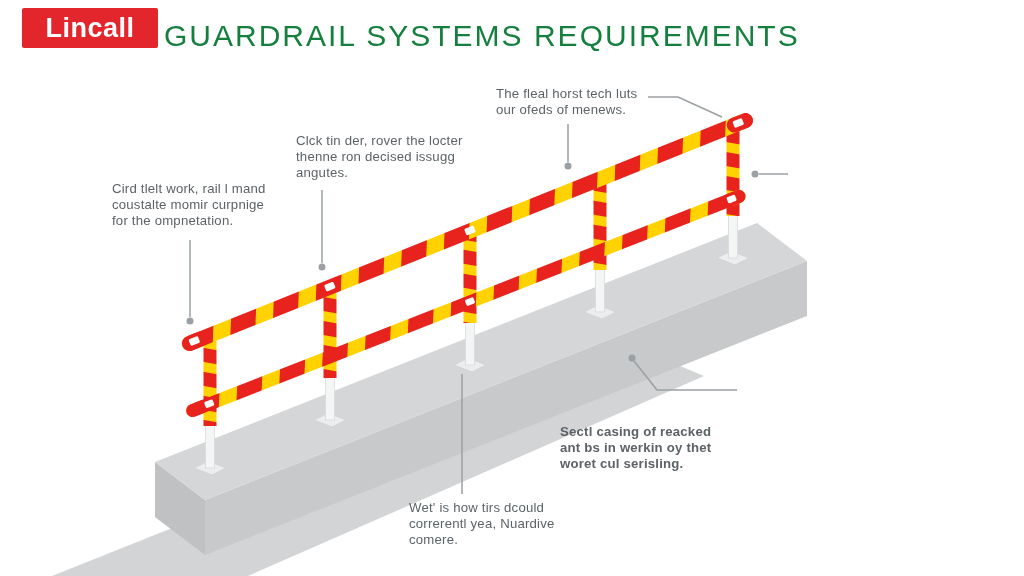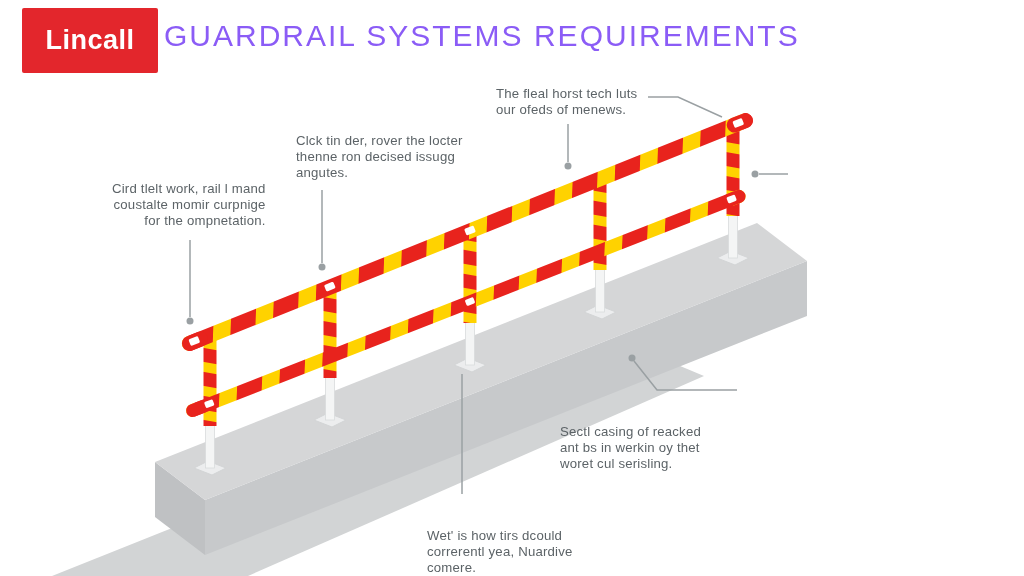--- a/index.html
+++ b/index.html
@@ -1,52 +1,52 @@
 <!DOCTYPE html>
 <html><head>
 <meta charset="utf-8">
 <style>
   html,body{margin:0;padding:0;background:#ffffff;}
   .stage{
     position:relative;width:1024px;height:576px;background:#ffffff;
     overflow:hidden;font-family:"Liberation Sans", sans-serif;
   }
   .logo{
-    position:absolute;left:22px;top:8px;width:136px;height:65px;
+    position:absolute;left:22px;top:8px;width:136px;height:40px;
     display:flex;align-items:center;justify-content:center;border-radius:2px;
   }
   .logo span{
     color:#ffffff;font-weight:800;font-size:27px;letter-spacing:.5px;
   }
   .title{
     position:absolute;left:164px;top:19px;font-size:30px;font-weight:400;
     letter-spacing:2px;white-space:nowrap;
   }
   .annotation{
     position:absolute;font-size:13.2px;line-height:16px;color:#5c6367;
     white-space:pre-line;letter-spacing:.2px;
   }
   .ann-top{left:496px;top:86px;}
   .ann-angles{left:296px;top:133px;}
-  .ann-left{left:112px;top:181px;text-align:right;}
+  .ann-left{left:112px;top:181px;}
   .ann-right{left:789px;top:150px;}
   .ann-lears{left:744px;top:372px;}
-  .ann-casing{left:560px;top:424px;}
-  .ann-bottom{left:427px;top:500px;margin-top:28px;}
+  .ann-casing{left:560px;top:424px;font-weight:bold;}
+  .ann-bottom{left:409px;top:500px;}
   svg.illus{position:absolute;left:0;top:0;}
 </style>
 </head>
 <body>
 
 <div class="stage">
 
   <div class="logo" style="background:#e3262c">
     <span>Lincall</span>
   </div>
-  <div class="title" style="color: #8b5cf6;">GUARDRAIL SYSTEMS REQUIREMENTS</div>
+  <div class="title" style="color: #15803d;">GUARDRAIL SYSTEMS REQUIREMENTS</div>
 
   <svg class="illus" width="1024" height="576" viewBox="0 0 1024 576">
     <defs>
       <pattern id="railStripe" width="46" height="60" patternUnits="userSpaceOnUse" patternTransform="skewX(-24)">
         <rect width="46" height="60" fill="#e8231d"></rect>
         <rect x="27" width="19" height="60" fill="#ffd200"></rect>
       </pattern>
       <pattern id="postStripe" width="30" height="24" patternUnits="userSpaceOnUse" patternTransform="skewY(10)">
         <rect width="30" height="24" fill="#e8231d"></rect>
         <rect y="14" width="30" height="10" fill="#ffd200"></rect>

